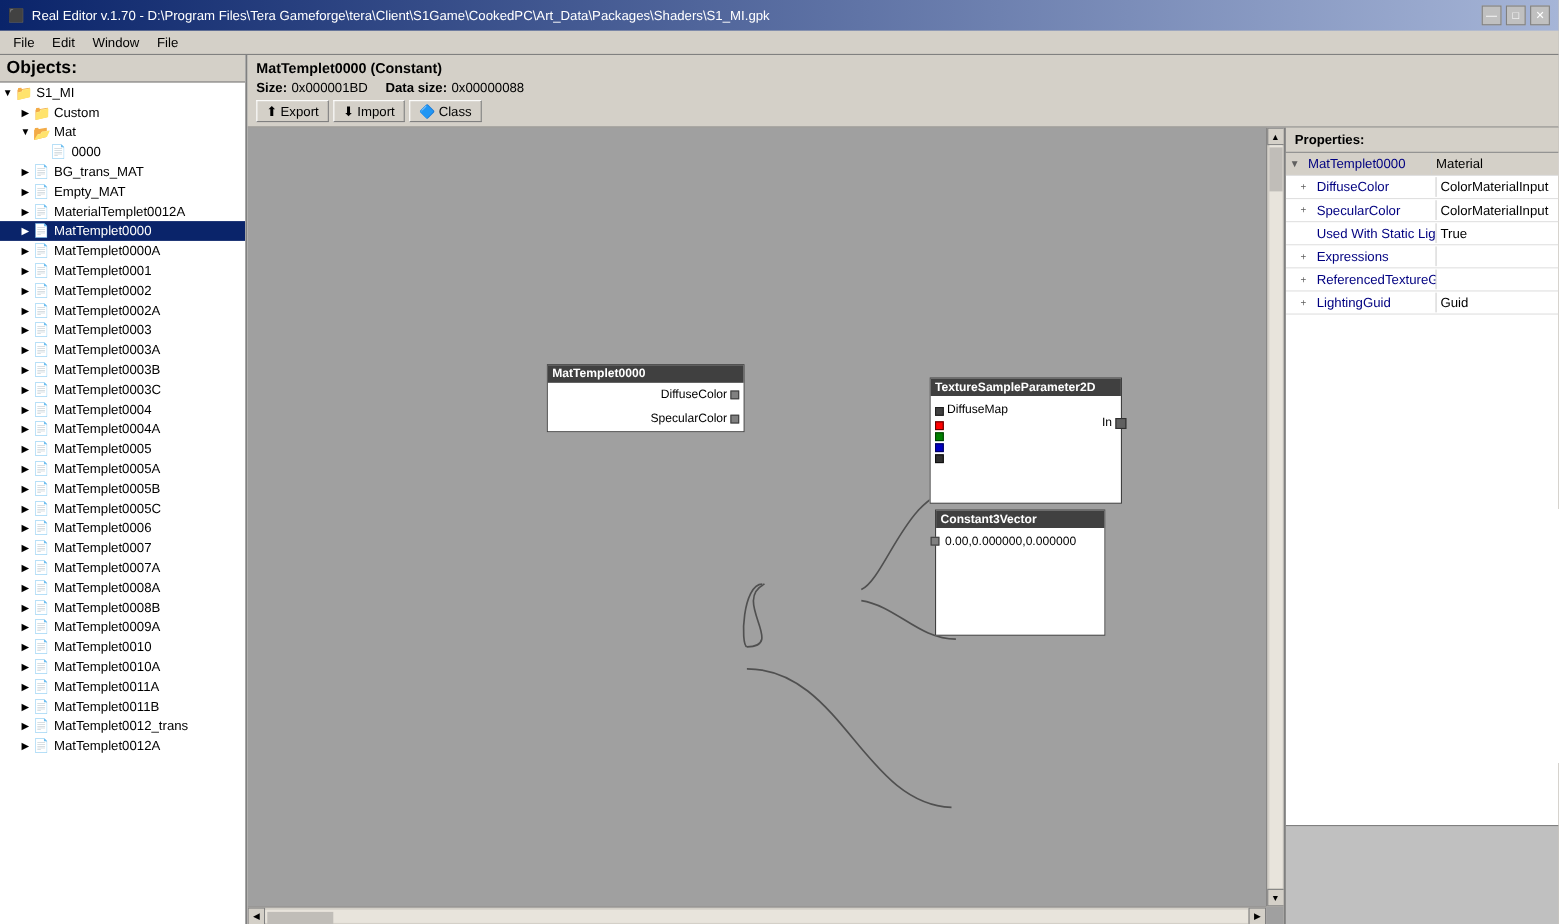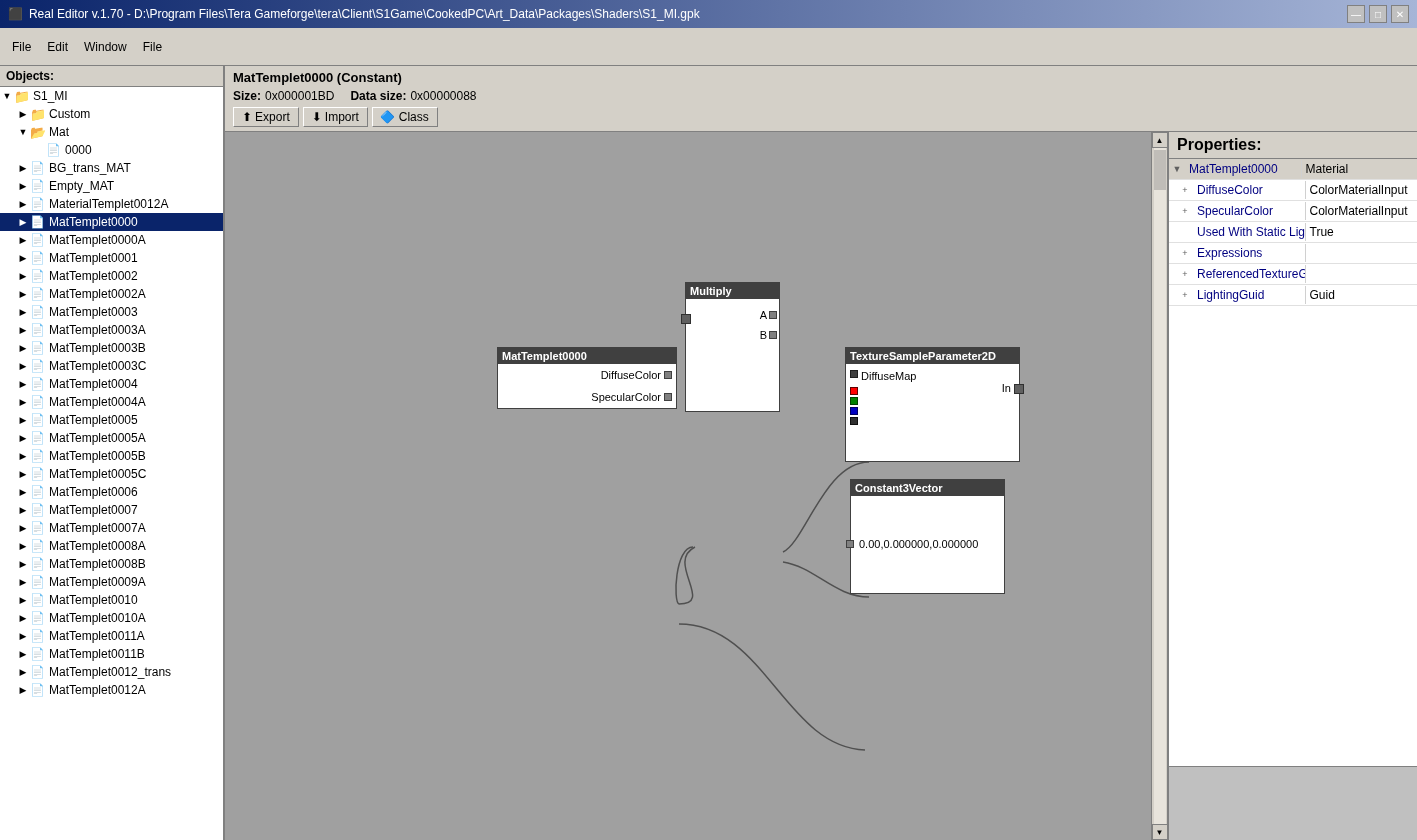--- a/index.html
+++ b/index.html
@@ -21,21 +21,21 @@
       width: 18px; height: 18px;
       background: #c0c0c0;
       border: 1px solid #808080;
       display: flex; align-items: center; justify-content: center;
       font-size: 10px; cursor: pointer;
     }
 
     
     #menu-bar {
       background: #d4d0c8;
-      height: 38px;
+      height: 22px;
       display: flex;
       align-items: center;
       border-bottom: 1px solid #808080;
       padding: 0 4px;
     }
     .menu-item {
       padding: 2px 8px;
       cursor: pointer;
       font-size: 12px;
     }
@@ -52,21 +52,21 @@
       background: white;
       border-right: 2px solid #808080;
       overflow-y: auto;
       overflow-x: hidden;
       display: flex;
       flex-direction: column;
     }
     #left-panel-header {
       background: #d4d0c8;
       padding: 3px 6px;
-      font-size: 12px;
+      font-size: 16px;
       font-weight: bold;
       border-bottom: 1px solid #808080;
     }
     .tree-item {
       display: flex;
       align-items: center;
       padding: 2px 0;
       cursor: pointer;
       white-space: nowrap;
       font-size: 12px;
@@ -217,21 +217,21 @@
     #properties-panel {
       width: 250px;
       background: #d4d0c8;
       border-left: 2px solid #808080;
       display: flex;
       flex-direction: column;
     }
     #properties-header {
       background: #d4d0c8;
       padding: 4px 8px;
-      font-size: 16px;
+      font-size: 12px;
       font-weight: bold;
       border-bottom: 1px solid #808080;
     }
     #properties-tree {
       flex: 1;
       background: white;
       overflow-y: auto;
       font-size: 12px;
     }
     .prop-row {
@@ -525,42 +525,27 @@
               <span style="flex:1; text-align:right; font-size:11px;">DiffuseColor</span>
               <span style="width:8px;height:8px;background:#808080;border:1px solid #404040;display:inline-block;margin-left:3px;"></span>
             </div>
             <div class="node-port-row" style="margin-top:8px;">
               <span style="flex:1; text-align:right; font-size:11px;">SpecularColor</span>
               <span style="width:8px;height:8px;background:#808080;border:1px solid #404040;display:inline-block;margin-left:3px;"></span>
             </div>
           </div>
         </div>
 
-        <div class="node-box" style="left:460px; top:150px; width:95px; height:130px;">
-          <div class="node-title">Multiply</div>
-          <div style="padding: 4px 0; height: 90px; position: relative;">
-
-            <div style="position:absolute; left:-5px; top:15px; width:10px; height:10px; background:#606060; border:1px solid #303030;"></div>
-            <div style="position:absolute; right:2px; top:10px; font-size:11px; display:flex; align-items:center;">
-              <span>A</span>
-              <span style="width:8px;height:8px;background:#808080;border:1px solid #404040;display:inline-block;margin-left:2px;"></span>
-            </div>
-            <div style="position:absolute; right:2px; top:30px; font-size:11px; display:flex; align-items:center;">
-              <span>B</span>
-              <span style="width:8px;height:8px;background:#808080;border:1px solid #404040;display:inline-block;margin-left:2px;"></span>
-            </div>
-          </div>
-        </div>
-
-
-        <div class="node-box" style="left:620px; top:215px; width:175px; height:115px;">
+
+
+        <div class="node-box" style="left:620px; top:227px; width:175px; height:115px;">
           <div class="node-title">TextureSampleParameter2D</div>
           <div style="padding:4px 0; position:relative;">
             <div style="position:absolute; right:-5px; top:20px; width:10px; height:10px; background:#606060; border:1px solid #303030;"></div>
-            <div style="display:flex; align-items:flex-start; padding: 2px 4px;">
+            <div style="display:flex; align-items:flex-end; padding: 2px 4px;">
               <span style="width:8px;height:8px;background:#404040;border:1px solid #202020;display:inline-block;margin-right:3px;"></span>
               <span style="font-size:11px;">DiffuseMap</span>
             </div>
             <div style="display:flex; align-items:center; padding: 1px 4px; margin-top:2px;">
               <span style="width:8px;height:8px;background:red;border:1px solid #600000;display:inline-block;margin-right:3px;"></span>
             </div>
             <div style="display:flex; align-items:center; padding: 1px 4px;">
               <span style="width:8px;height:8px;background:#008000;border:1px solid #004000;display:inline-block;margin-right:3px;"></span>
             </div>
             <div style="display:flex; align-items:center; padding: 1px 4px;">
@@ -568,21 +553,21 @@
             </div>
             <div style="display:flex; align-items:center; padding: 1px 4px;">
               <span style="width:8px;height:8px;background:#303030;border:1px solid #101010;display:inline-block;margin-right:3px;"></span>
             </div>
             <div style="position:absolute; right:8px; top:18px; font-size:11px;">In</div>
           </div>
         </div>
 
         <div class="node-box" style="left:625px; top:347px; width:155px; height:115px;">
           <div class="node-title">Constant3Vector</div>
-          <div style="padding:4px; position:relative;margin-top:36px;">
+          <div style="padding:4px; position:relative;">
             <span style="width:8px;height:8px;background:#808080;border:1px solid #404040;display:inline-block;position:absolute;left:-5px;top:8px;"></span>
             <div style="font-size:11px; padding:2px 4px;">0.00,0.000000,0.000000</div>
           </div>
         </div>
 
         <div id="canvas-scroll-v">
           <div class="scroll-btn">▲</div>
           <div class="scroll-track">
             <div class="scroll-thumb"></div>
           </div>

